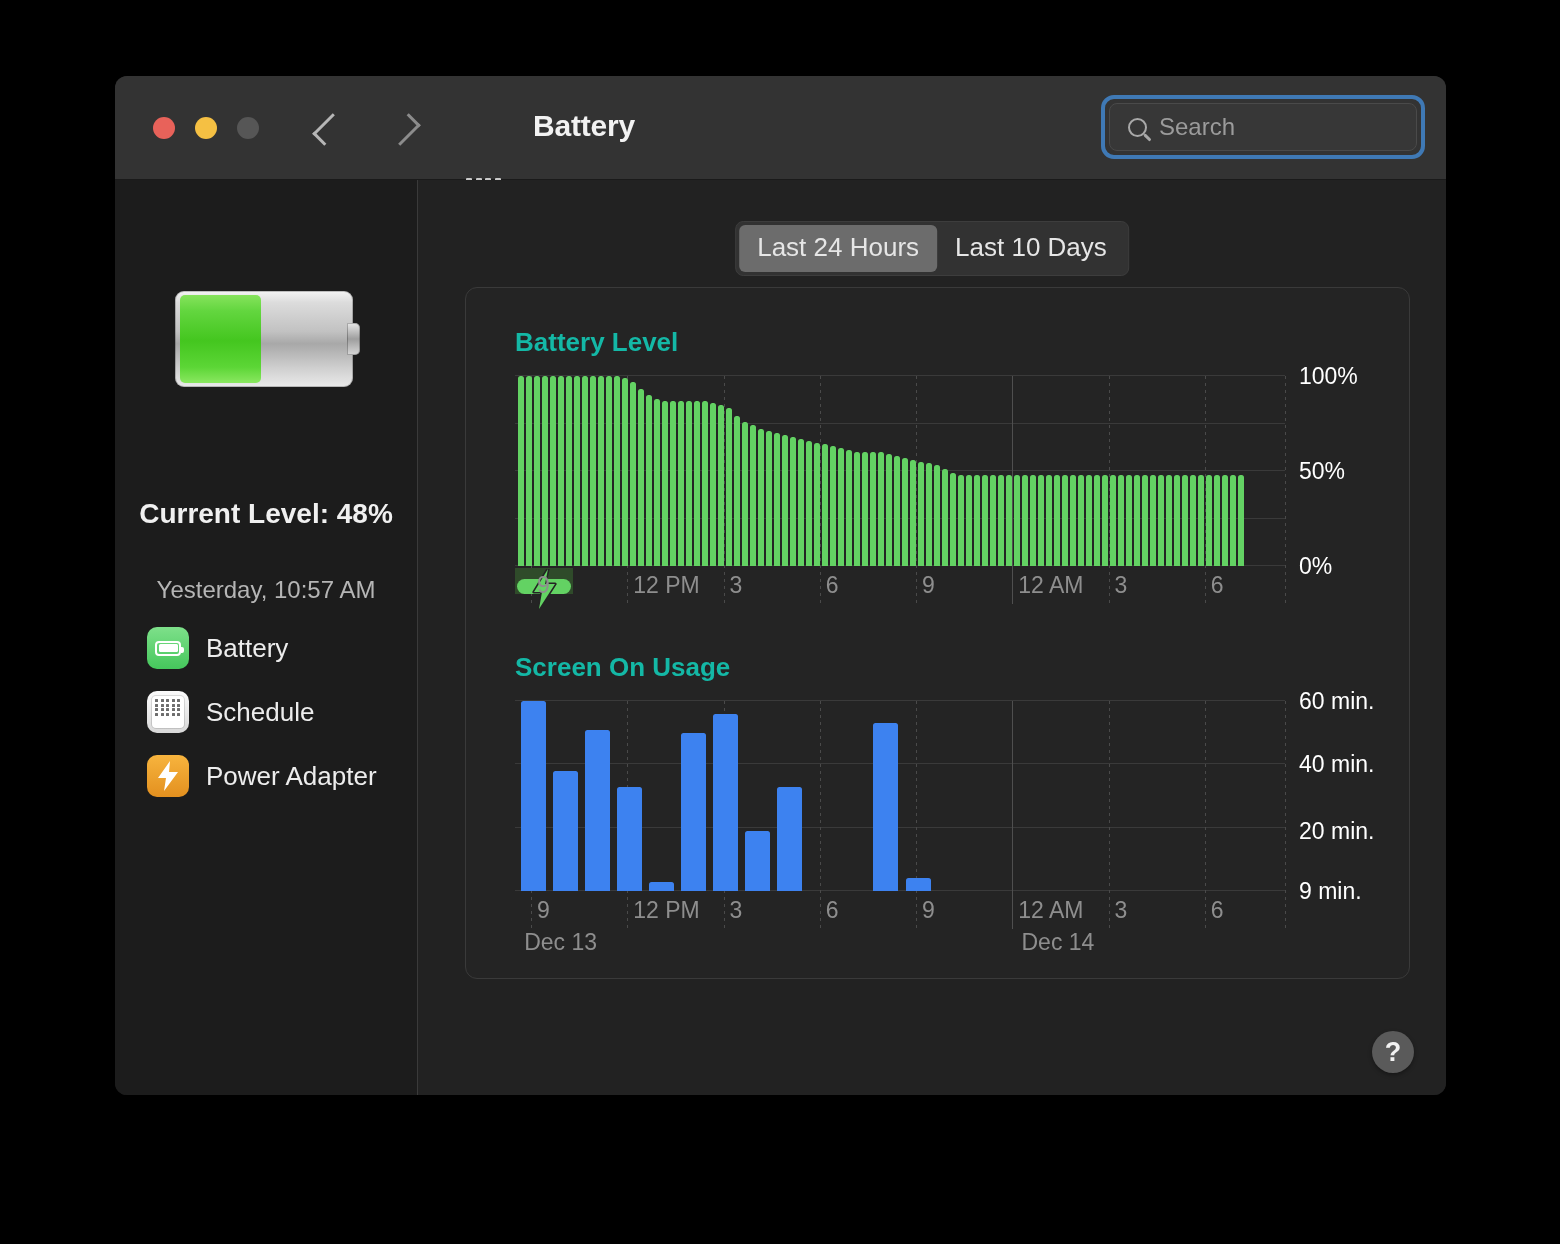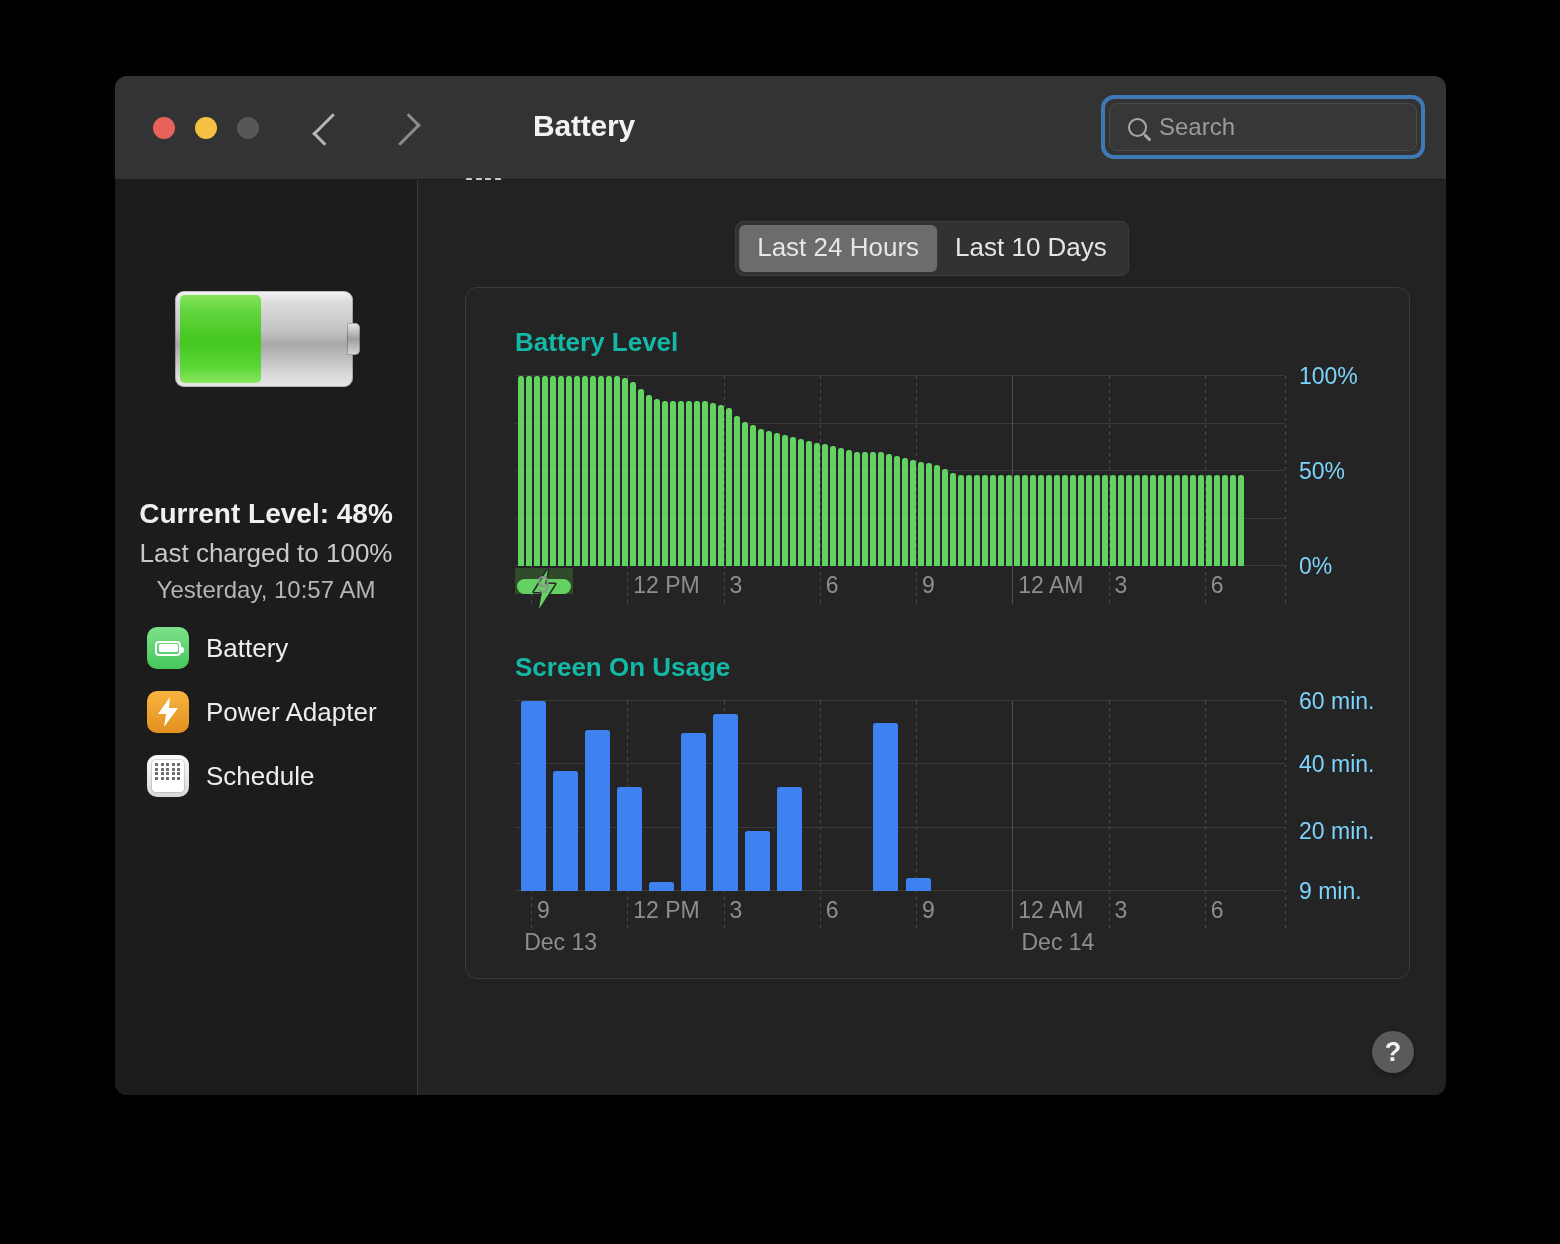--- a/index.html
+++ b/index.html
@@ -252,21 +252,21 @@
   }
   .vgrid.solid { background: #4f4f4f; }
   .vgrid.ext { bottom: -38px; }
 
   .bars-layer { position: absolute; left: 0; right: 0; bottom: 0; top: 0; display: flex; align-items: flex-end; }
   .bar { border-radius: 2.5px 2.5px 0 0; }
   .bar.green { background: #63d263; }
   .bar.blue  { background: #3d82f0; }
 
   .ylabels { position: absolute; left: 784px; top: 0; height: 190px; width: 120px; }
-  .ylab { position: absolute; left: 0; font-size: 23px; color: #7dd3fc; transform: translateY(-50%); white-space: nowrap; }
+  .ylab { position: absolute; left: 0; font-size: 23px; color: #ffffff; transform: translateY(-50%); white-space: nowrap; }
 
   .xlabels { position: absolute; left: 0; top: 196px; width: 770px; height: 30px; }
   .xlab { position: absolute; font-size: 23px; color: #8e8e8e; white-space: nowrap; }
   .daylab { position: absolute; top: 228px; font-size: 23px; color: #8e8e8e; white-space: nowrap; }
 
   
   .charge-band {
     position: absolute;
     left: 0; top: 192px;
     width: 58px; height: 26px;
@@ -344,73 +344,72 @@
       <div class="sidebar">
 
         <div class="batt-glyph">
           <div class="batt-body">
             <div class="batt-fill"></div>
           </div>
           <div class="batt-cap"></div>
         </div>
 
         <div class="level-title">Current Level: 48%</div>
-        <div class="level-sub1">Last charged to 100%</div>
         <div class="level-sub2">Yesterday, 10:57 AM</div>
 
         <div class="nav-list">
 
 
           <div class="nav-item">
             <span class="nav-icon ic-batt">
               <span class="shell">
                   <i></i>
                 </span>
             </span>
             <span class="nav-label">Battery</span>
           </div>
 
           <div class="nav-item">
+            <span class="nav-icon ic-sched">
+              <span class="cal">
+                <span class="cal-top"></span>
+                <span class="cal-dots">
+                  <i></i>
+                    <i></i>
+                    <i></i>
+                    <i></i>
+                    <i></i>
+                  <i></i>
+                    <i></i>
+                    <i></i>
+                    <i></i>
+                    <i></i>
+                  <i></i>
+                    <i></i>
+                    <i></i>
+                    <i></i>
+                    <i></i>
+                  <i></i>
+                    <i></i>
+                    <i></i>
+                    <i></i>
+                    <i></i>
+                </span>
+              </span>
+            </span>
+            <span class="nav-label">Schedule</span>
+          </div>
+
+          <div class="nav-item">
             <span class="nav-icon ic-power">
               <svg class="bolt-svg" width="22" height="30" viewBox="0 0 22 30">
                 <polygon points="13,0 1,17 9,17 7,30 21,11 12,11" fill="#ffffff"></polygon>
               </svg>
             </span>
             <span class="nav-label">Power Adapter</span>
-          </div>
-
-          <div class="nav-item">
-            <span class="nav-icon ic-sched">
-              <span class="cal">
-                <span class="cal-top"></span>
-                <span class="cal-dots">
-                  <i></i>
-                    <i></i>
-                    <i></i>
-                    <i></i>
-                    <i></i>
-                  <i></i>
-                    <i></i>
-                    <i></i>
-                    <i></i>
-                    <i></i>
-                  <i></i>
-                    <i></i>
-                    <i></i>
-                    <i></i>
-                    <i></i>
-                  <i></i>
-                    <i></i>
-                    <i></i>
-                    <i></i>
-                    <i></i>
-                </span>
-              </span>
-            </span>
-            <span class="nav-label">Schedule</span>
           </div>
 
         </div>
       </div>
 
       <div class="main">
 
         <div class="segmented">
           <div class="seg active">Last 24 Hours</div>
           <div class="seg">Last 10 Days</div>

